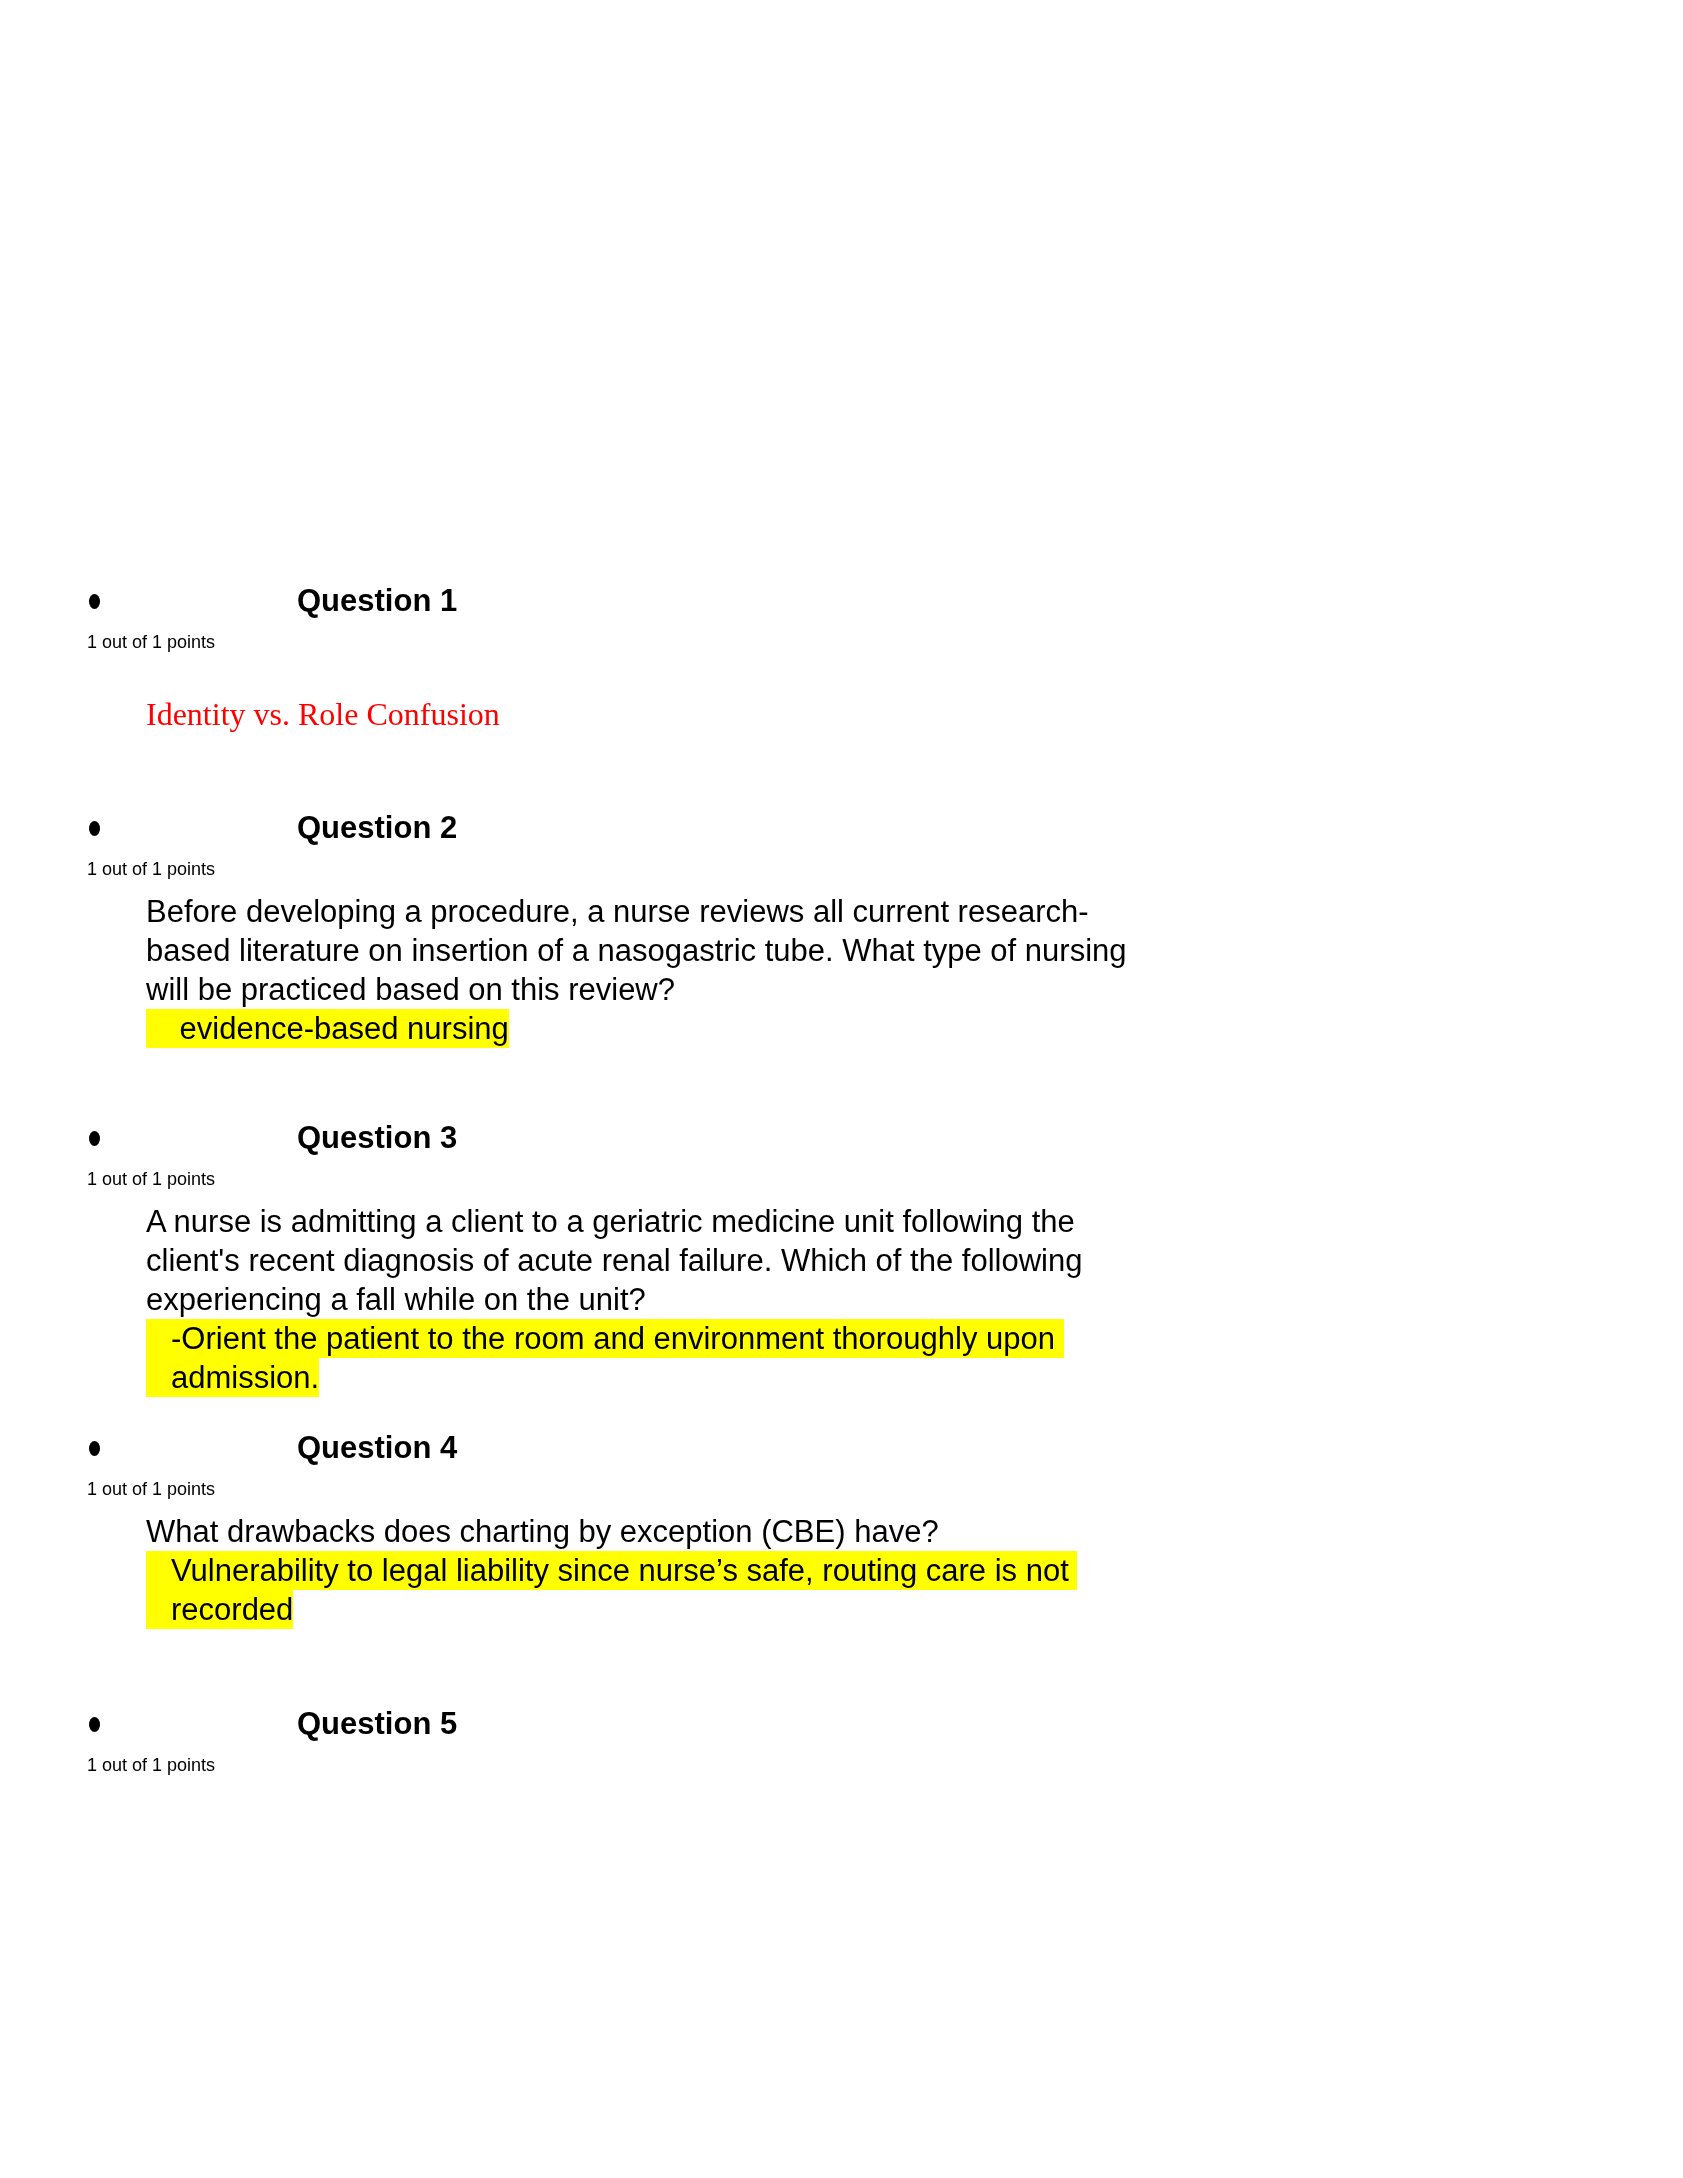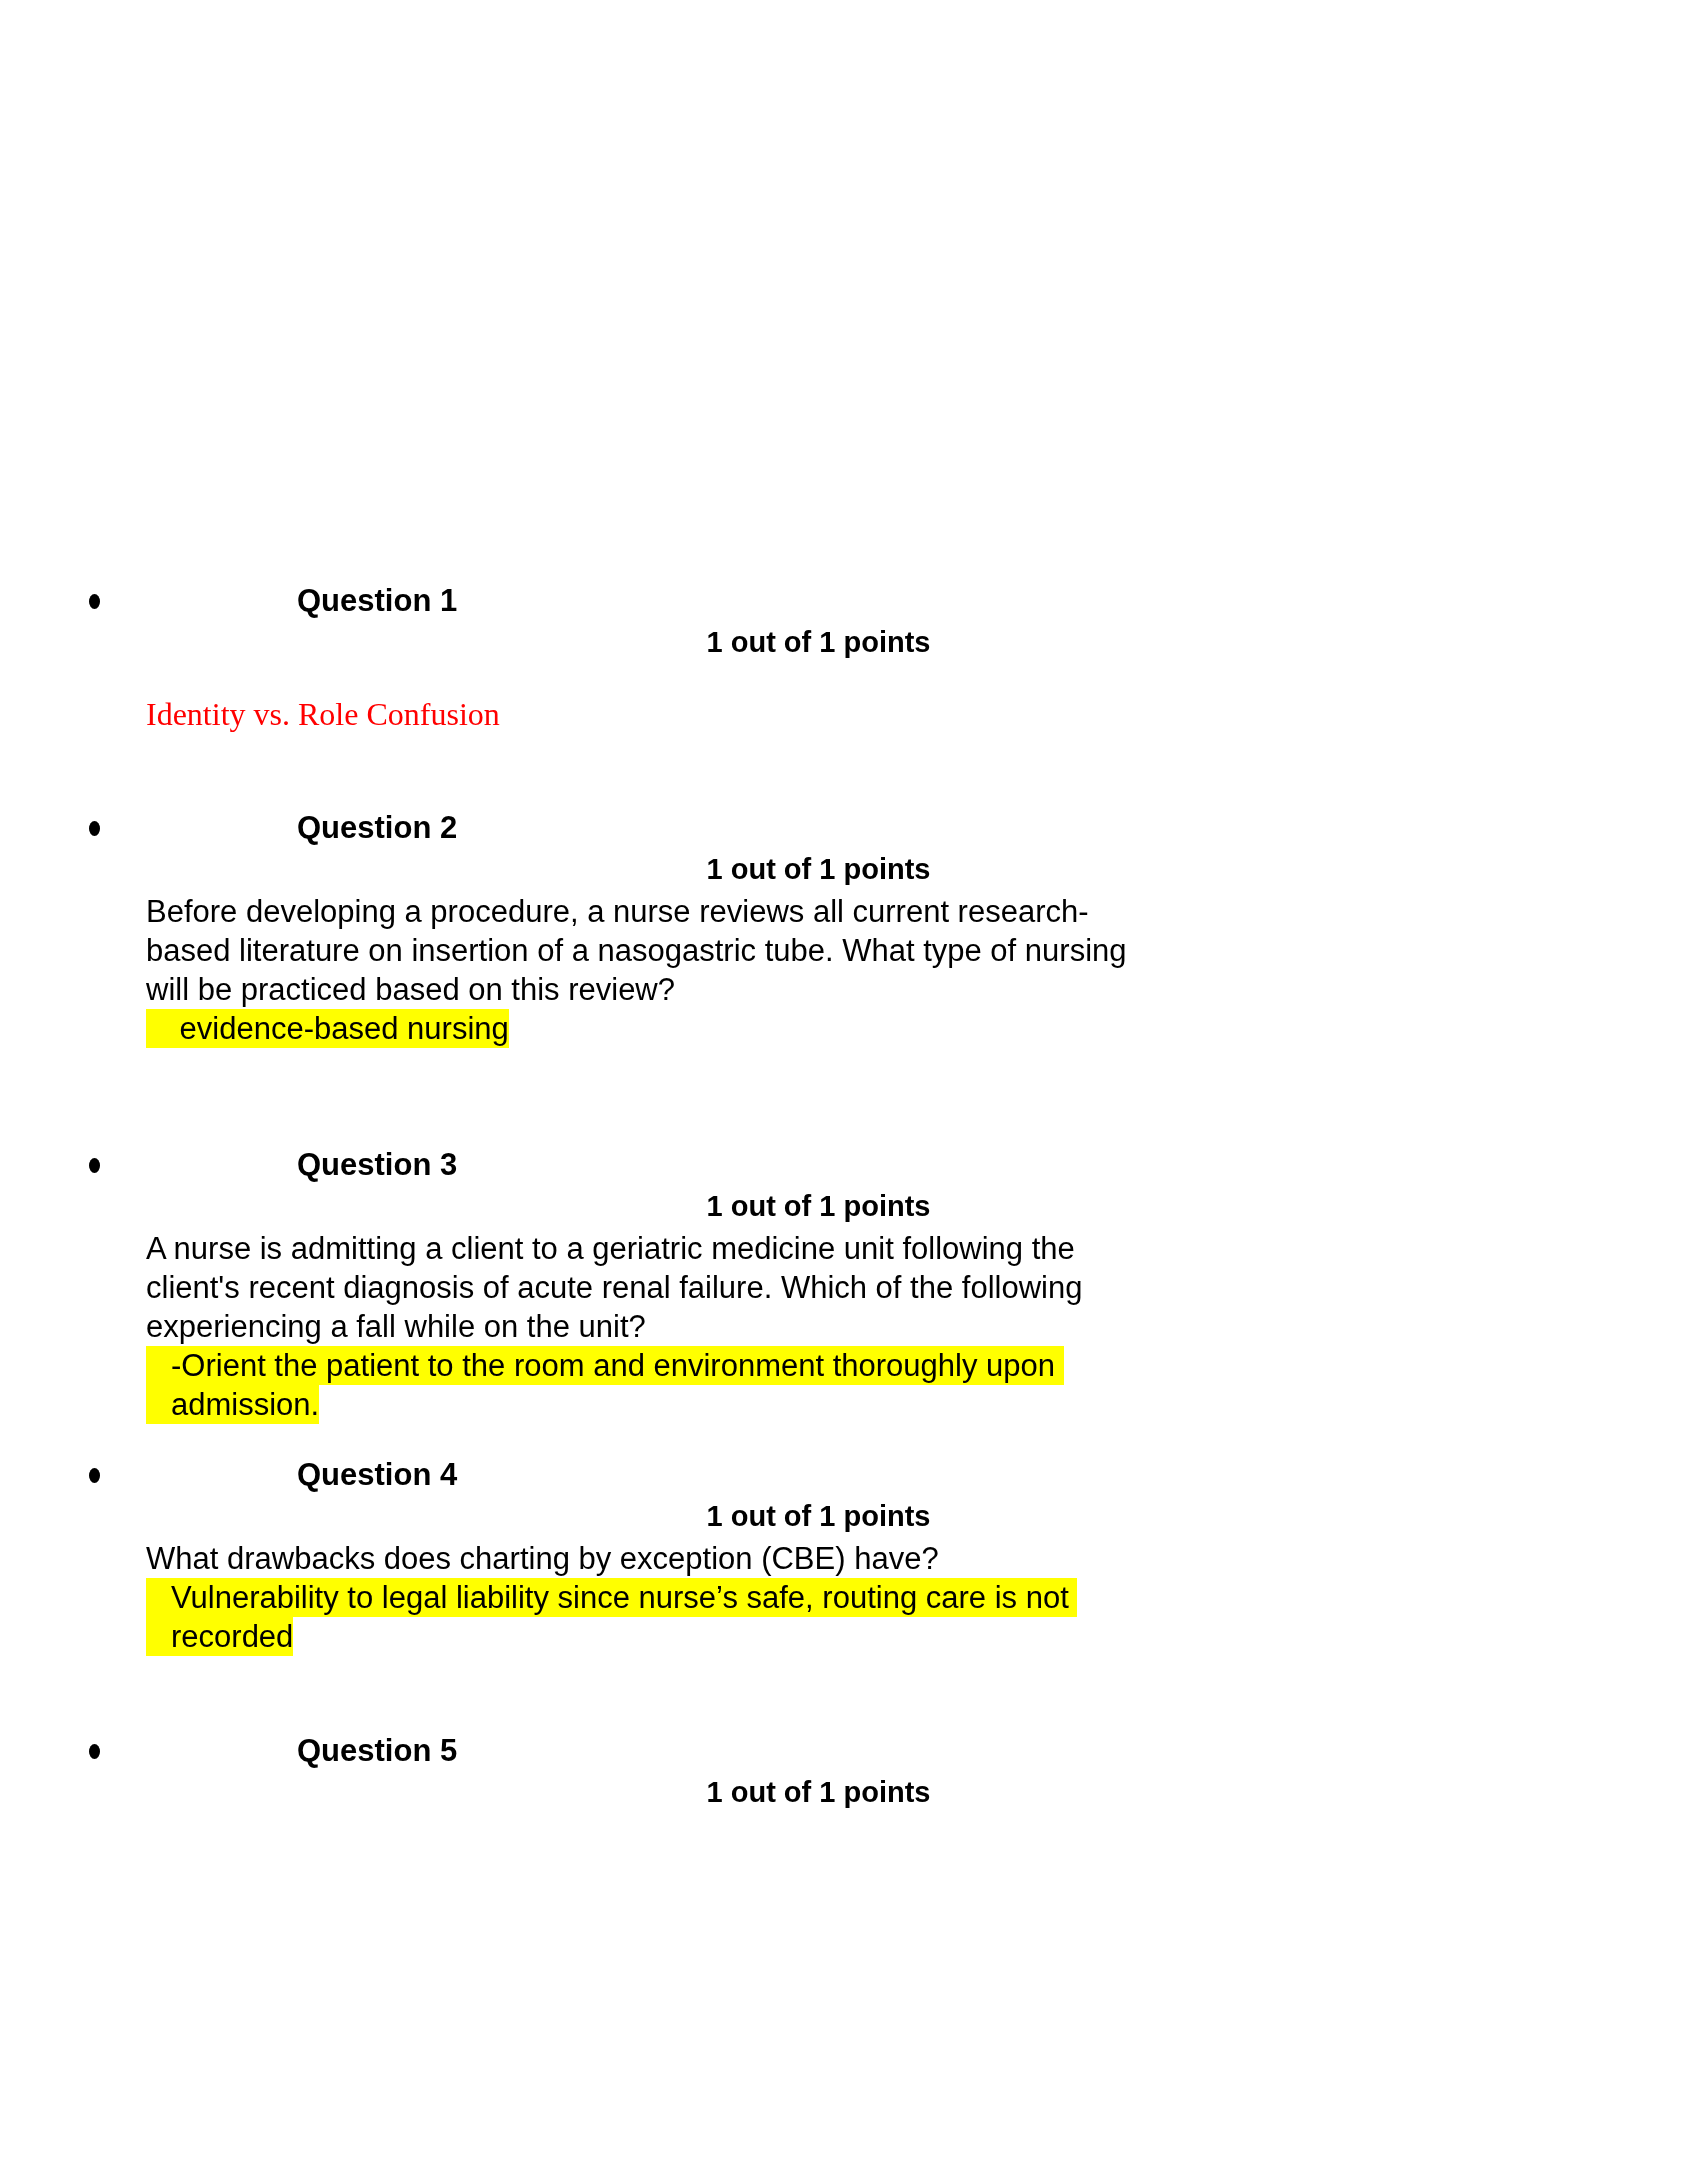--- a/index.html
+++ b/index.html
@@ -15,46 +15,45 @@
     width: 1683px;
     height: 2178px;
     background: var(--page-bg);
     overflow: hidden;
     font-family: "Liberation Sans", sans-serif;
     color: var(--text);
   }
   .content { padding-top: 582px; }
   .q-block { margin-left: 87px; margin-right: 133px; }
   .q-block.q1 { margin-bottom: 75px; }
-  .q-block.q2 { margin-bottom: 98px; }
+  .q-block.q2 { margin-bottom: 71px; }
   .q-block.q3 { margin-bottom: 32px; }
   .q-block.q4 { margin-bottom: 76px; }
   .q-head { position: relative; line-height: 38px; }
   .bullet {
     position: absolute;
     left: 2px;
     top: 12px;
     width: 11px;
     height: 15px;
     border-radius: 50%;
     background: var(--text);
   }
   .q-title {
     display: inline-block;
     margin-left: 210px;
     font-size: 31px;
     font-weight: bold;
     white-space: pre;
   }
   .points-row {
-    text-align: center;
+    text-align: left;
     margin-top: 2px;
-    font-size: 29px;
+    font-size: 18px;
     line-height: 30px;
-    font-weight: bold;
   }
   .q-body { margin-left: 59px; margin-top: 8px; }
   .body-line {
     font-size: 31px;
     line-height: 39px;
     white-space: pre;
   }
   .answer-red {
     margin-left: 59px;
     margin-top: 37px;

